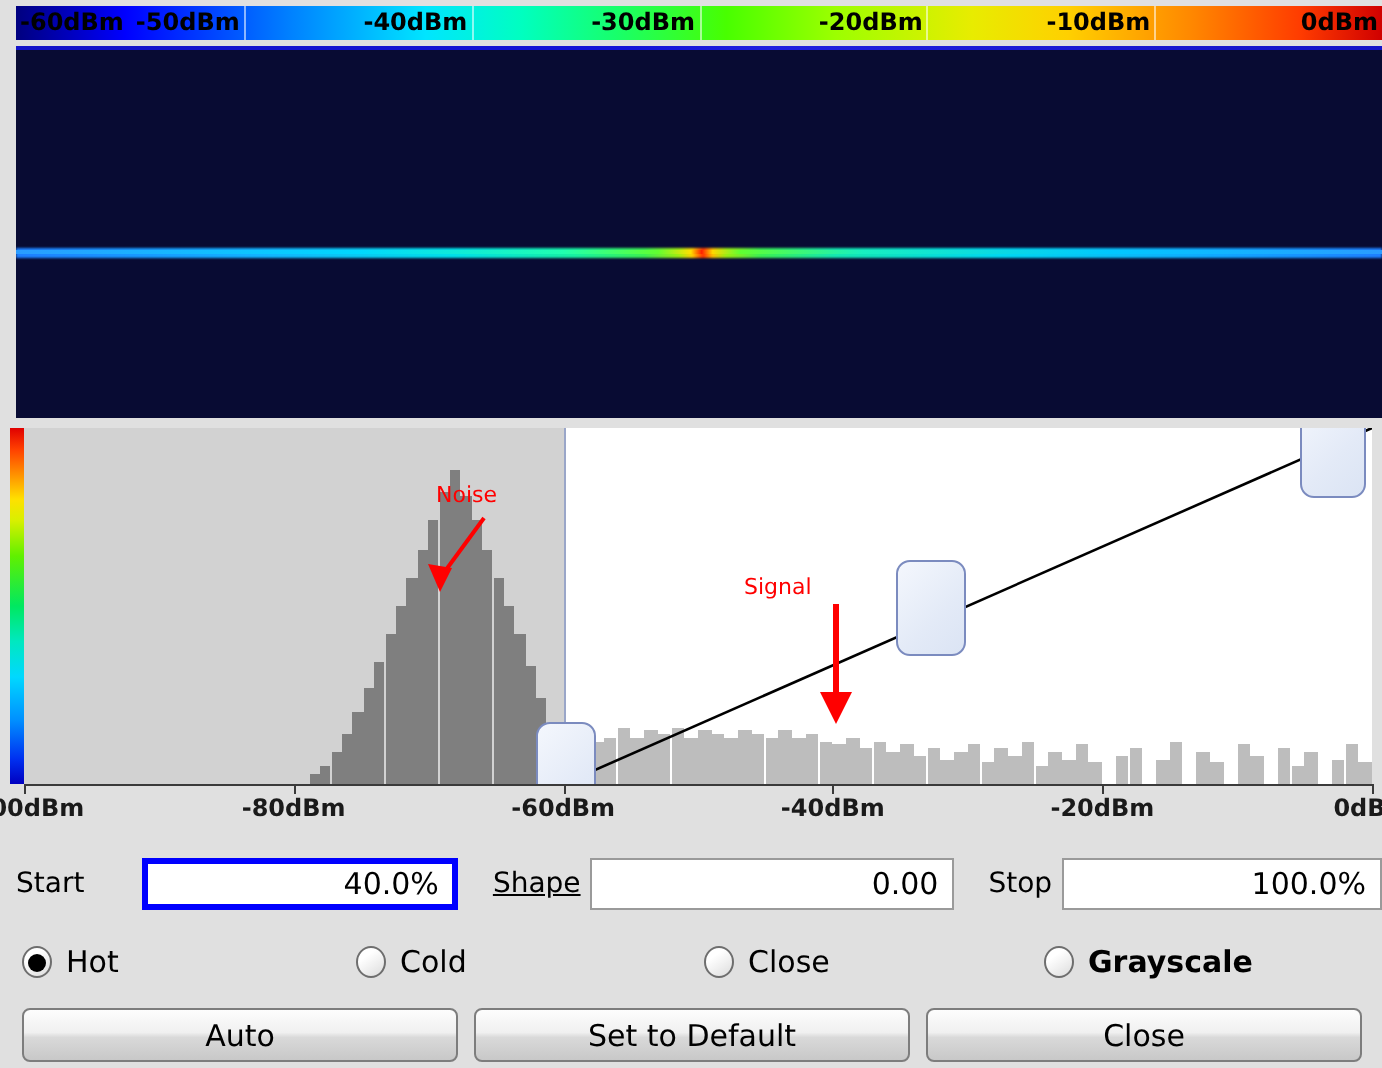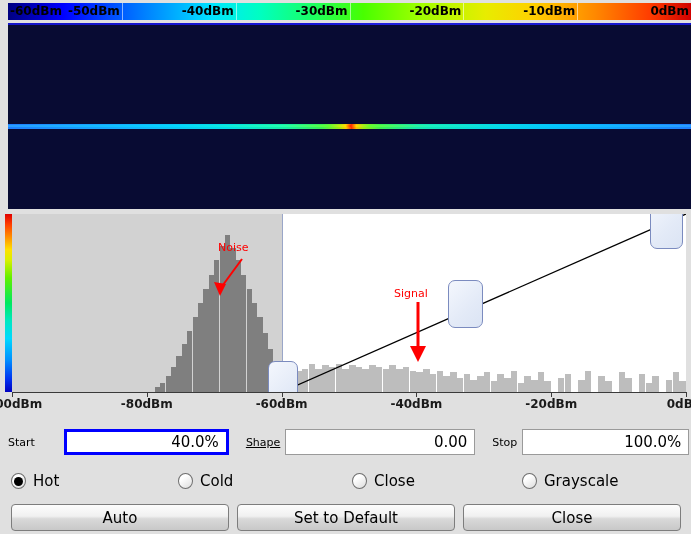--- a/index.html
+++ b/index.html
@@ -225,21 +225,21 @@
 
   
   #value-row {
     position: absolute;
     left: 0; top: 425px;
     width: 691px; height: 34px;
     display: flex;
     align-items: center;
   }
   .field-label {
-    font-size: 11px;
+    font-size: 14px;
     color: #000;
     margin-left: 8px;
     margin-right: 5px;
     white-space: nowrap;
   }
   .field-box {
     height: 26px;
     background: #ffffff;
     border: 1px solid #9a9a9a;
     box-sizing: border-box;
@@ -439,21 +439,21 @@
         <div class="handle" style="width: 28px; height: 55px; left: 255.6px; top: 146.94px;"></div>
         <div class="handle" style="width: 33px; height: 46px; left: 436.428px; top: 66px;"></div>
         <div class="handle" style="width: 31px; height: 51px; left: 638.28px; top: -18.38px;"></div>
       </div>
 
     <div class="annot-label" id="annot-noise" style="left:206px; top:27px;">Noise</div>
     <svg class="annot-arrow" style="left:196px; top:42px;" width="42" height="44" viewBox="0 0 42 44">
       <line x1="34" y1="3" x2="12" y2="33" stroke="#ff0000" stroke-width="2"></line>
       <polygon points="12,40 6,26 18,28" fill="#ff0000"></polygon>
     </svg>
-    <div class="annot-label" id="annot-signal" style="left:382px; top:73px;">Signal</div>
+    <div class="annot-label" id="annot-signal" style="left:360px; top:73px;">Signal</div>
     <svg class="annot-arrow" style="left:396px; top:88px;" width="20" height="62" viewBox="0 0 20 62">
       <line x1="10" y1="0" x2="10" y2="48" stroke="#ff0000" stroke-width="3"></line>
       <polygon points="10,60 2,44 18,44" fill="#ff0000"></polygon>
     </svg>
   </div>
 </div>
 
 <div id="axis">
   <div id="axis-line"></div>
   <div id="ax-ticks">
@@ -487,21 +487,21 @@
       <span class="radio-label">Hot</span>
     </div>
     <div class="radio-item" style="position: absolute; left: 178px;">
       <span class="radio-mark"></span>
       <span class="radio-label">Cold</span>
     </div>
     <div class="radio-item" style="position: absolute; left: 352px;">
       <span class="radio-mark"></span>
       <span class="radio-label">Close</span>
     </div>
-    <div class="radio-item" style="position: absolute; left: 522px;">
+    <div class="radio-item" style="position: absolute; left: 522px; font-weight: bold;">
       <span class="radio-mark"></span>
       <span class="radio-label">Grayscale</span>
     </div>
   </div>
 
 <div id="button-row">
     <div class="btn" style="position: absolute; left: 11px; width: 218px;">Auto</div>
     <div class="btn" style="position: absolute; left: 237px; width: 218px;">Set to Default</div>
     <div class="btn" style="position: absolute; left: 463px; width: 218px;">Close</div>
   </div>

